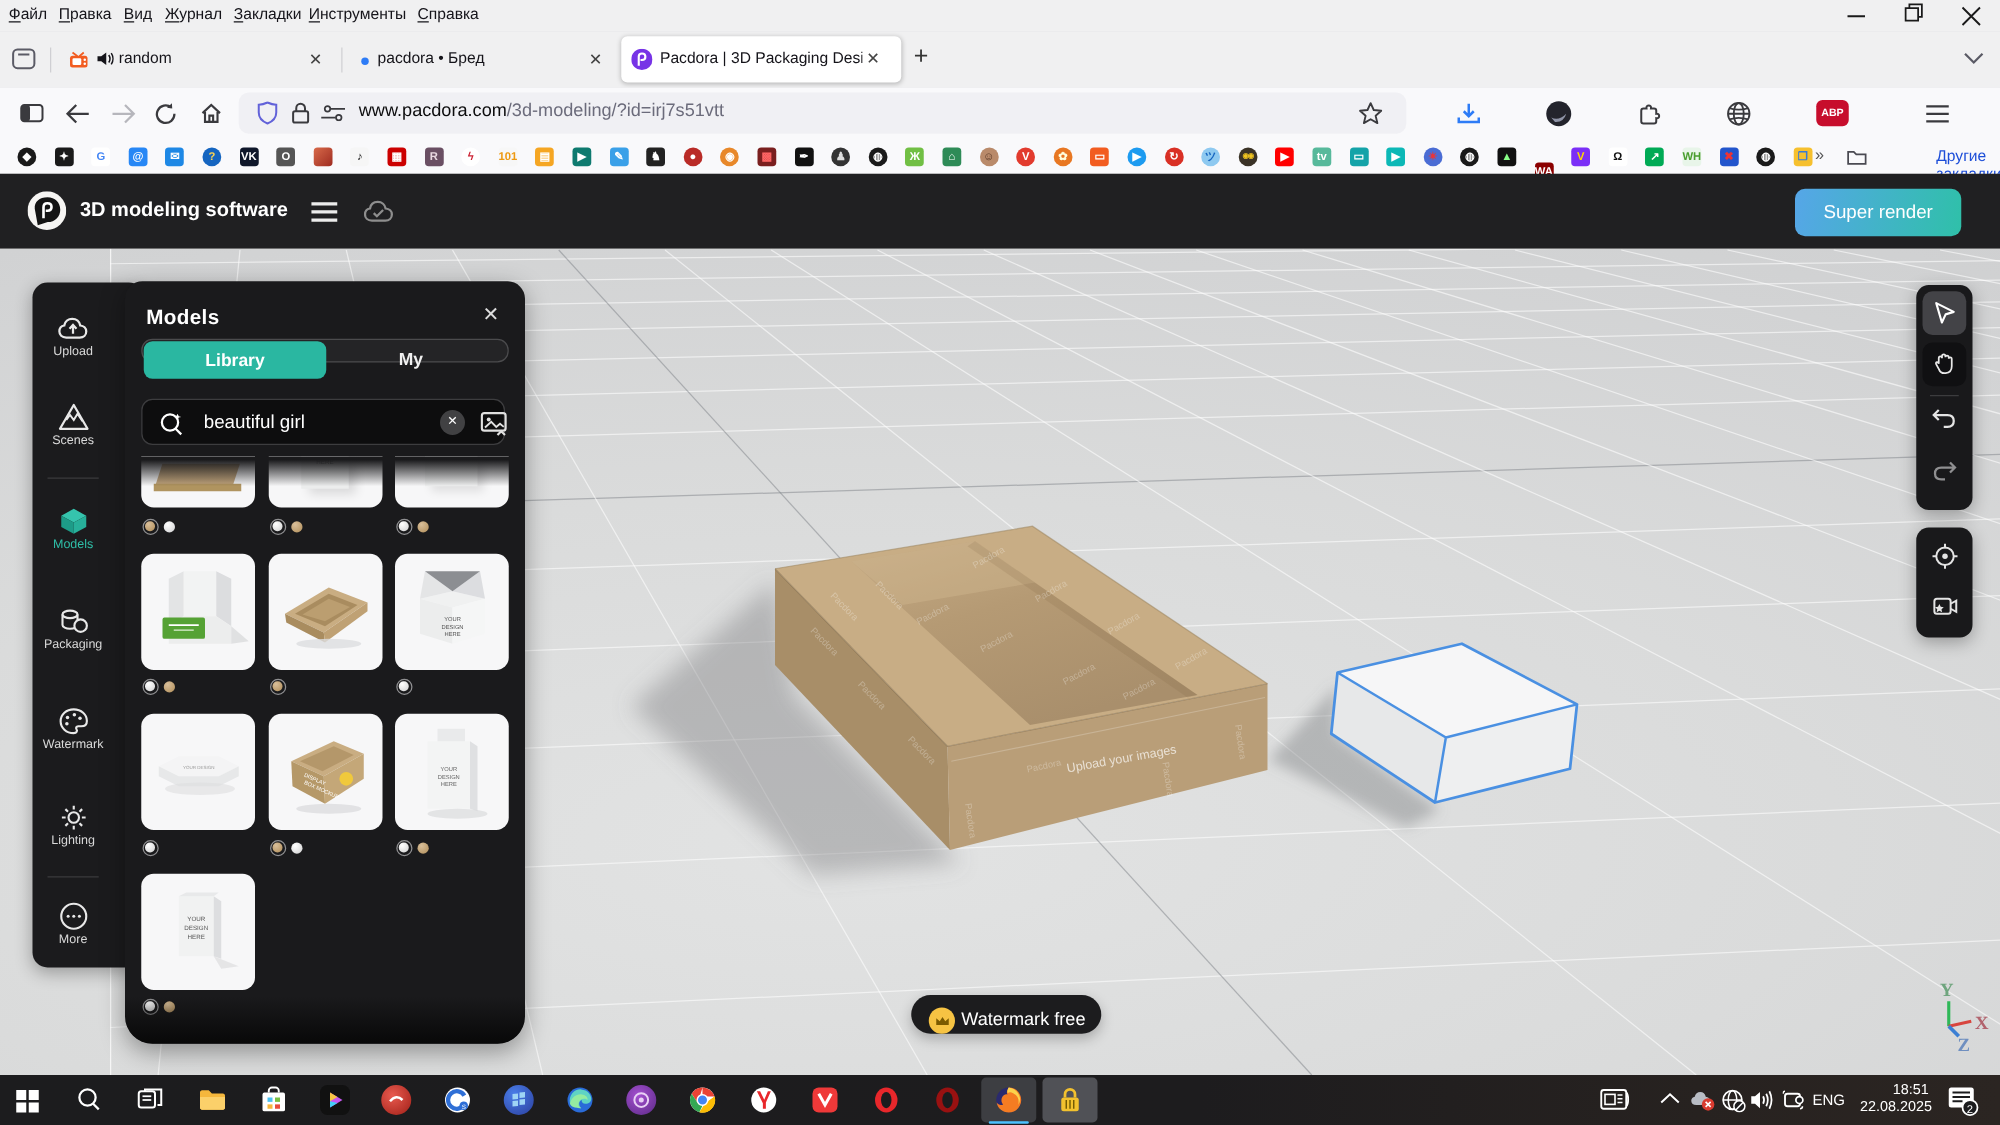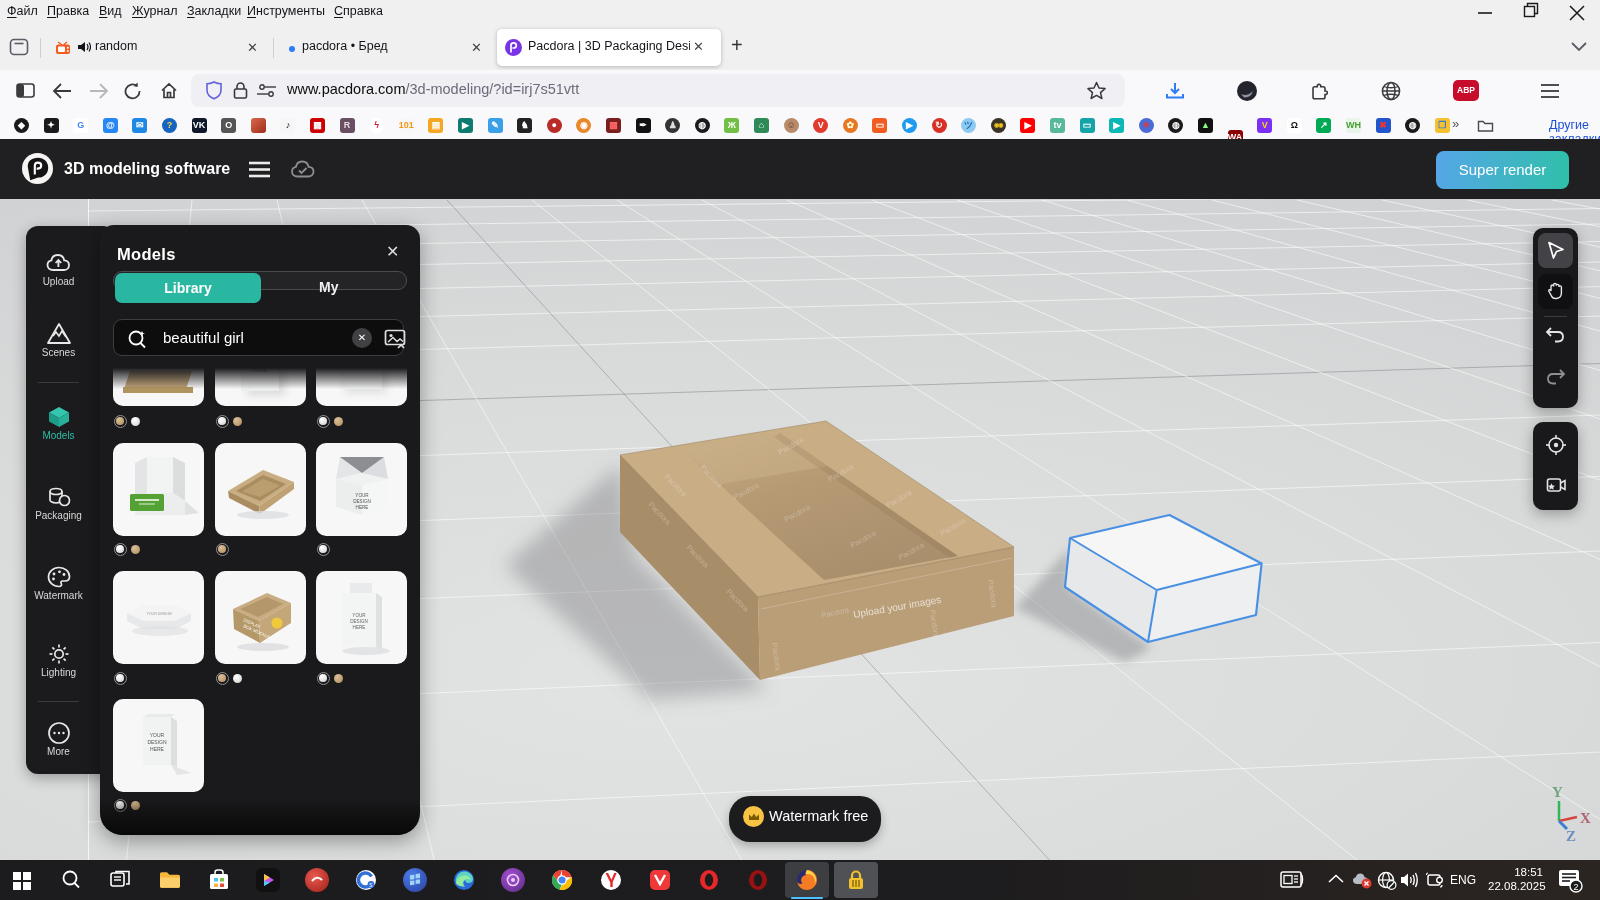--- a/index.html
+++ b/index.html
@@ -56,21 +56,21 @@
   #psearch .stext { position:absolute; left:49px; top:9px; font-size:15px; color:#fff; }
   .card { position:absolute; width:91px; background:#f7f7f8; border-radius:10px; overflow:hidden; }
   .sw { position:absolute; width:9px; height:9px; border-radius:50%; }
   .swr { position:absolute; width:13px; height:13px; border-radius:50%; border:1.6px solid #909092; }
   .swr i { position:absolute; left:1.2px; top:1.2px; width:7.6px; height:7.6px; border-radius:50%; display:block; }
 
   
   .rtb { position:absolute; left:1533px; width:45px; background:#19191b; border-radius:10px; box-shadow:0 4px 14px rgba(0,0,0,.3); }
 
   
-  #wmpill { position:absolute; left:729px; top:597px; width:152px; height:46px; background:#1c1c1e; border-radius:21px; box-shadow:0 4px 10px rgba(0,0,0,.25); }
+  #wmpill { position:absolute; left:729px; top:597px; width:152px; height:31px; background:#1c1c1e; border-radius:21px; box-shadow:0 4px 10px rgba(0,0,0,.25); }
   #wmpill .wtxt { position:absolute; left:40px; top:12px; color:#fff; font-size:14.5px; }
 
   
   #taskbar { position:absolute; left:0; top:860px; width:1600px; height:52px; background:linear-gradient(90deg,#1c1c1e 0%,#1d1c1e 60%,#272220 85%,#2b2522 100%);text-decoration:underline; }
   .tbi { position:absolute; top:8px; width:24px; height:24px; }
   .tray { position:absolute; color:#fff; font-size:11px; }
 </style>
 </head>
 <body>
 

